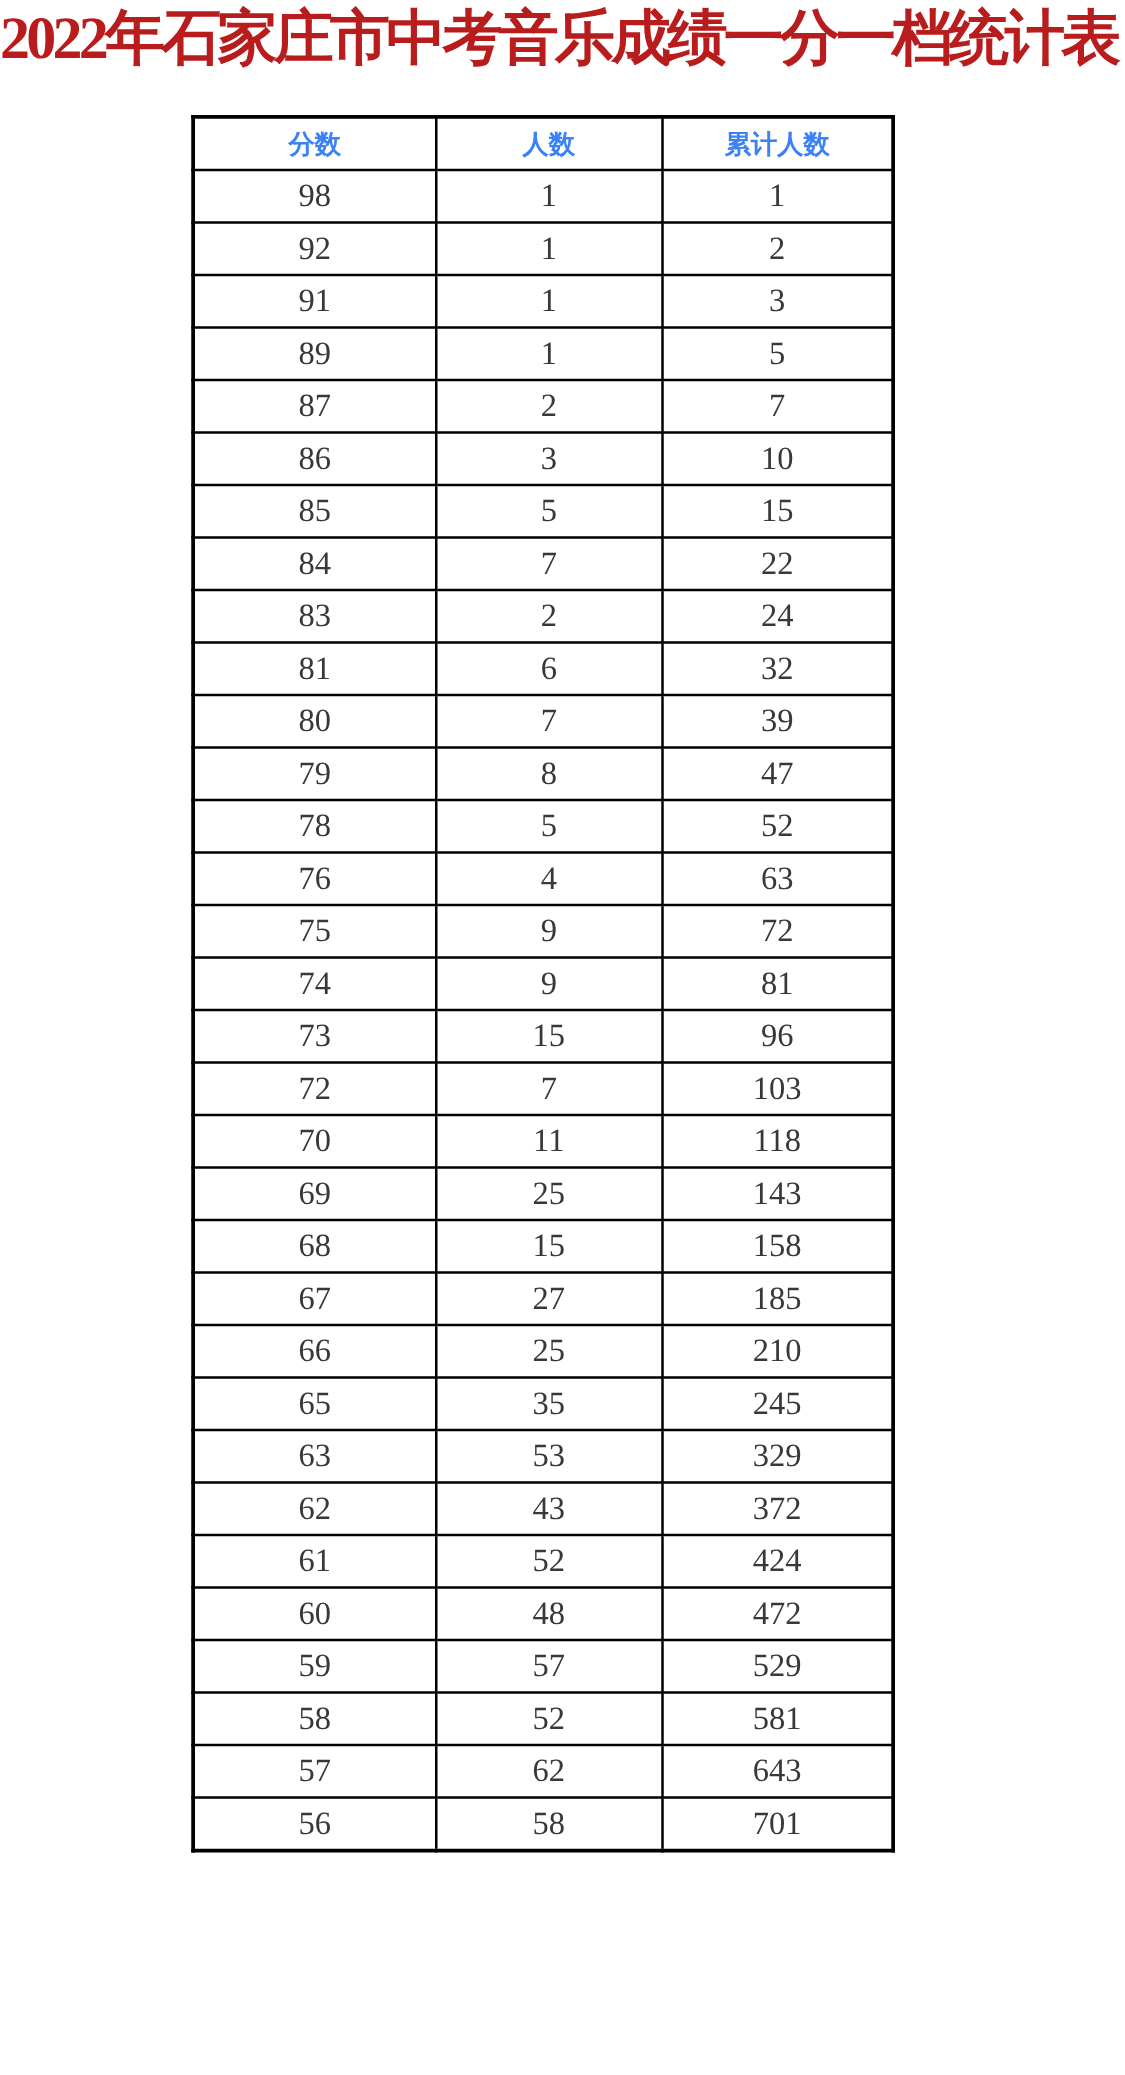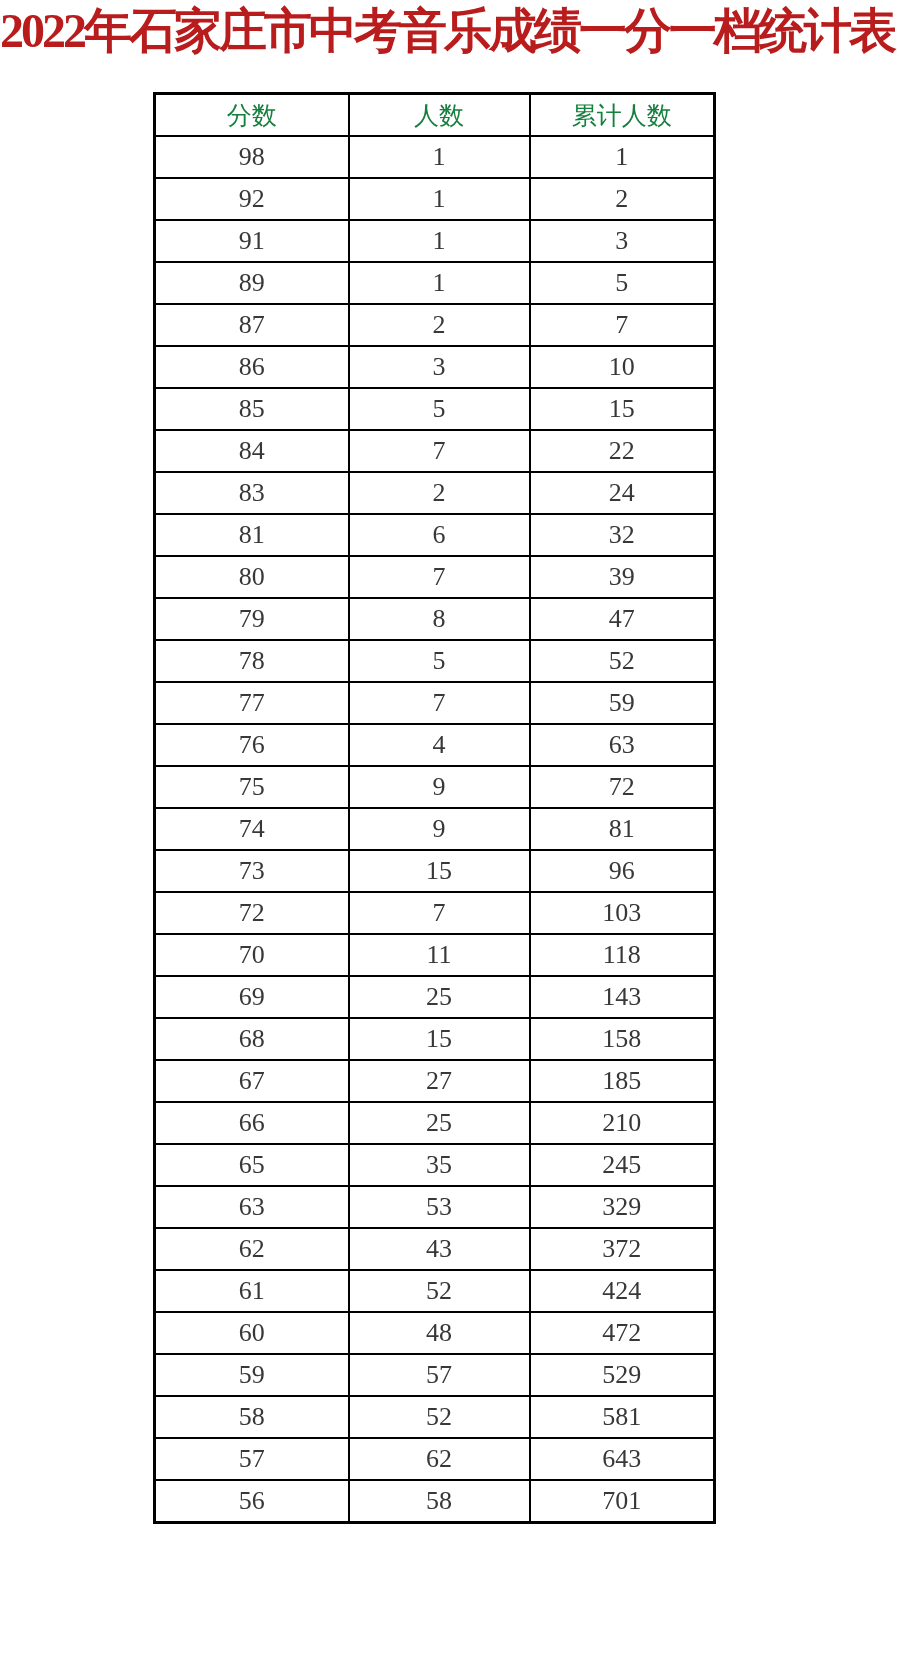--- a/index.html
+++ b/index.html
@@ -43,22 +43,23 @@
     height: 40px;
     padding: 0;
     text-align: center;
     vertical-align: middle;
     font-weight: normal;
     color: #383838;
     font-size: 26px;
     overflow: hidden;
   }
   .score-table th {
-    font-size: 25px;
-    color: #15803d;
+    font-size: 21px;
+    color: #3b82f6;
+    font-weight: bold;
   }
   .col-score   { width: 194px; }
   .col-count   { width: 181px; }
   .col-cumul   { width: 185px; }
 </style>
 </head>
 <body>
 
 <div class="page-title">2022年石家庄市中考音乐成绩一分一档统计表</div>
 
@@ -135,25 +136,20 @@
         <td>79</td>
         <td>8</td>
         <td>47</td>
       </tr>
       <tr>
         <td>78</td>
         <td>5</td>
         <td>52</td>
       </tr>
       <tr>
-        <td>77</td>
-        <td>7</td>
-        <td>59</td>
-      </tr>
-      <tr>
         <td>76</td>
         <td>4</td>
         <td>63</td>
       </tr>
       <tr>
         <td>75</td>
         <td>9</td>
         <td>72</td>
       </tr>
       <tr>

